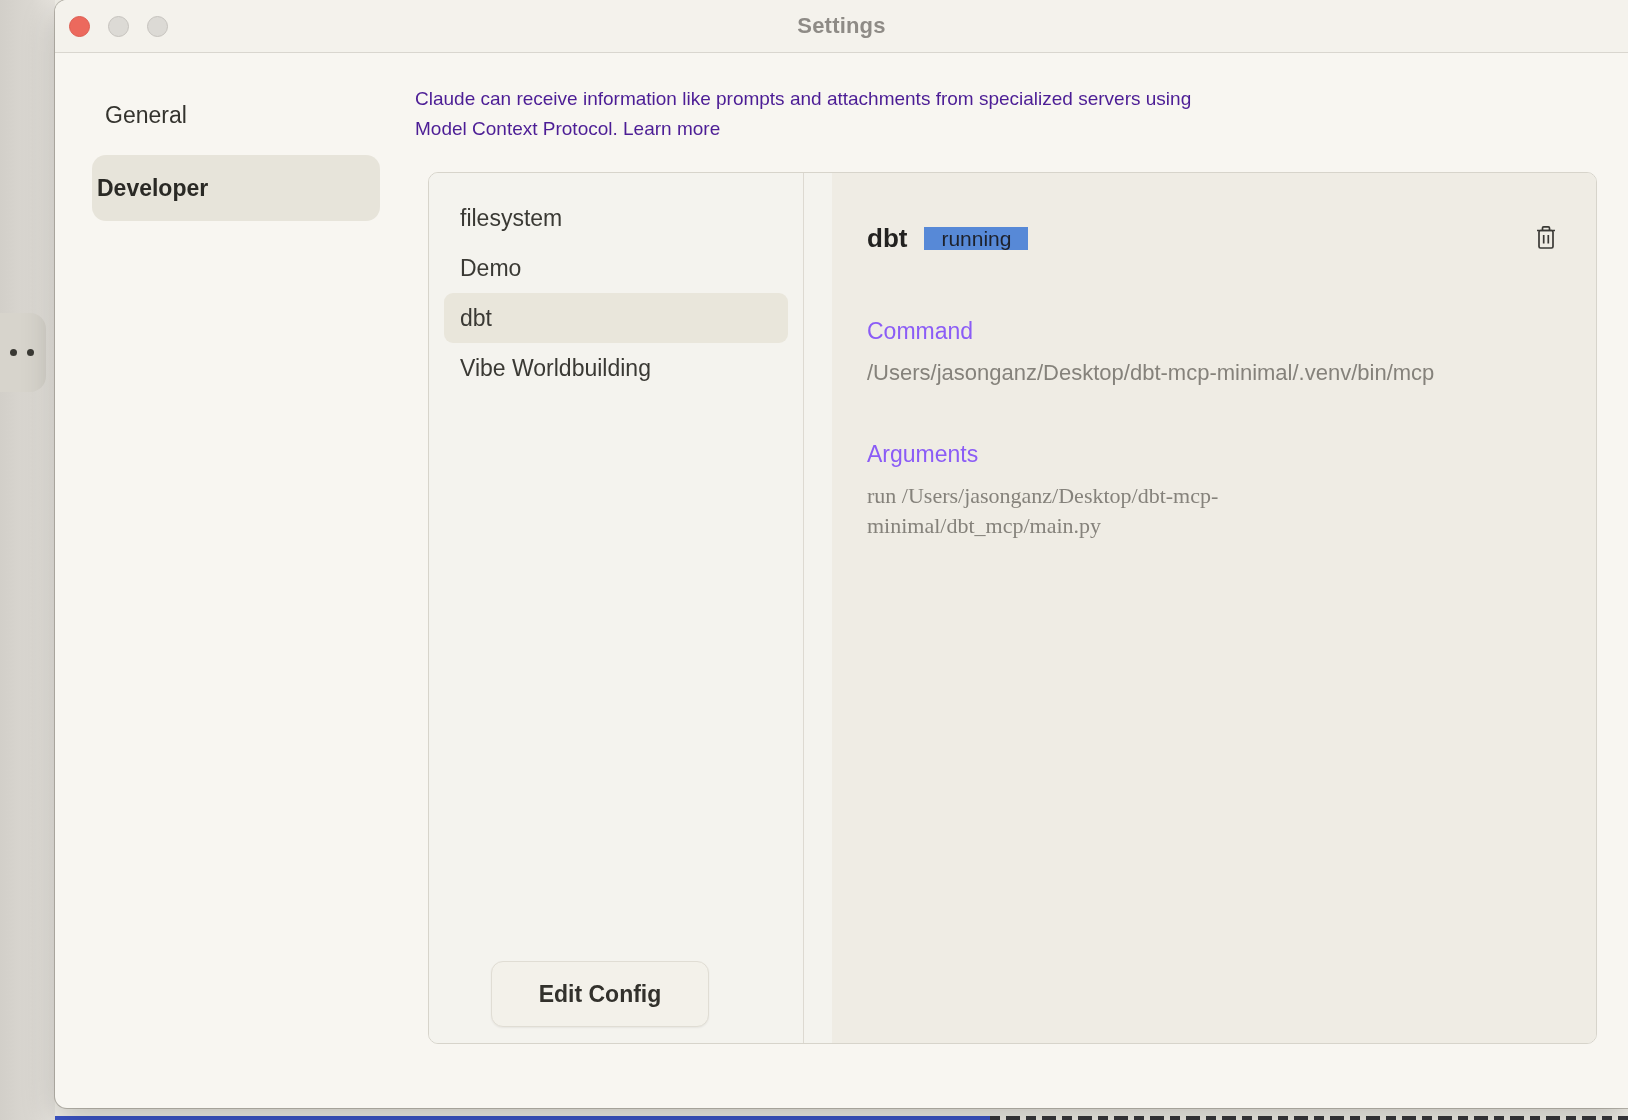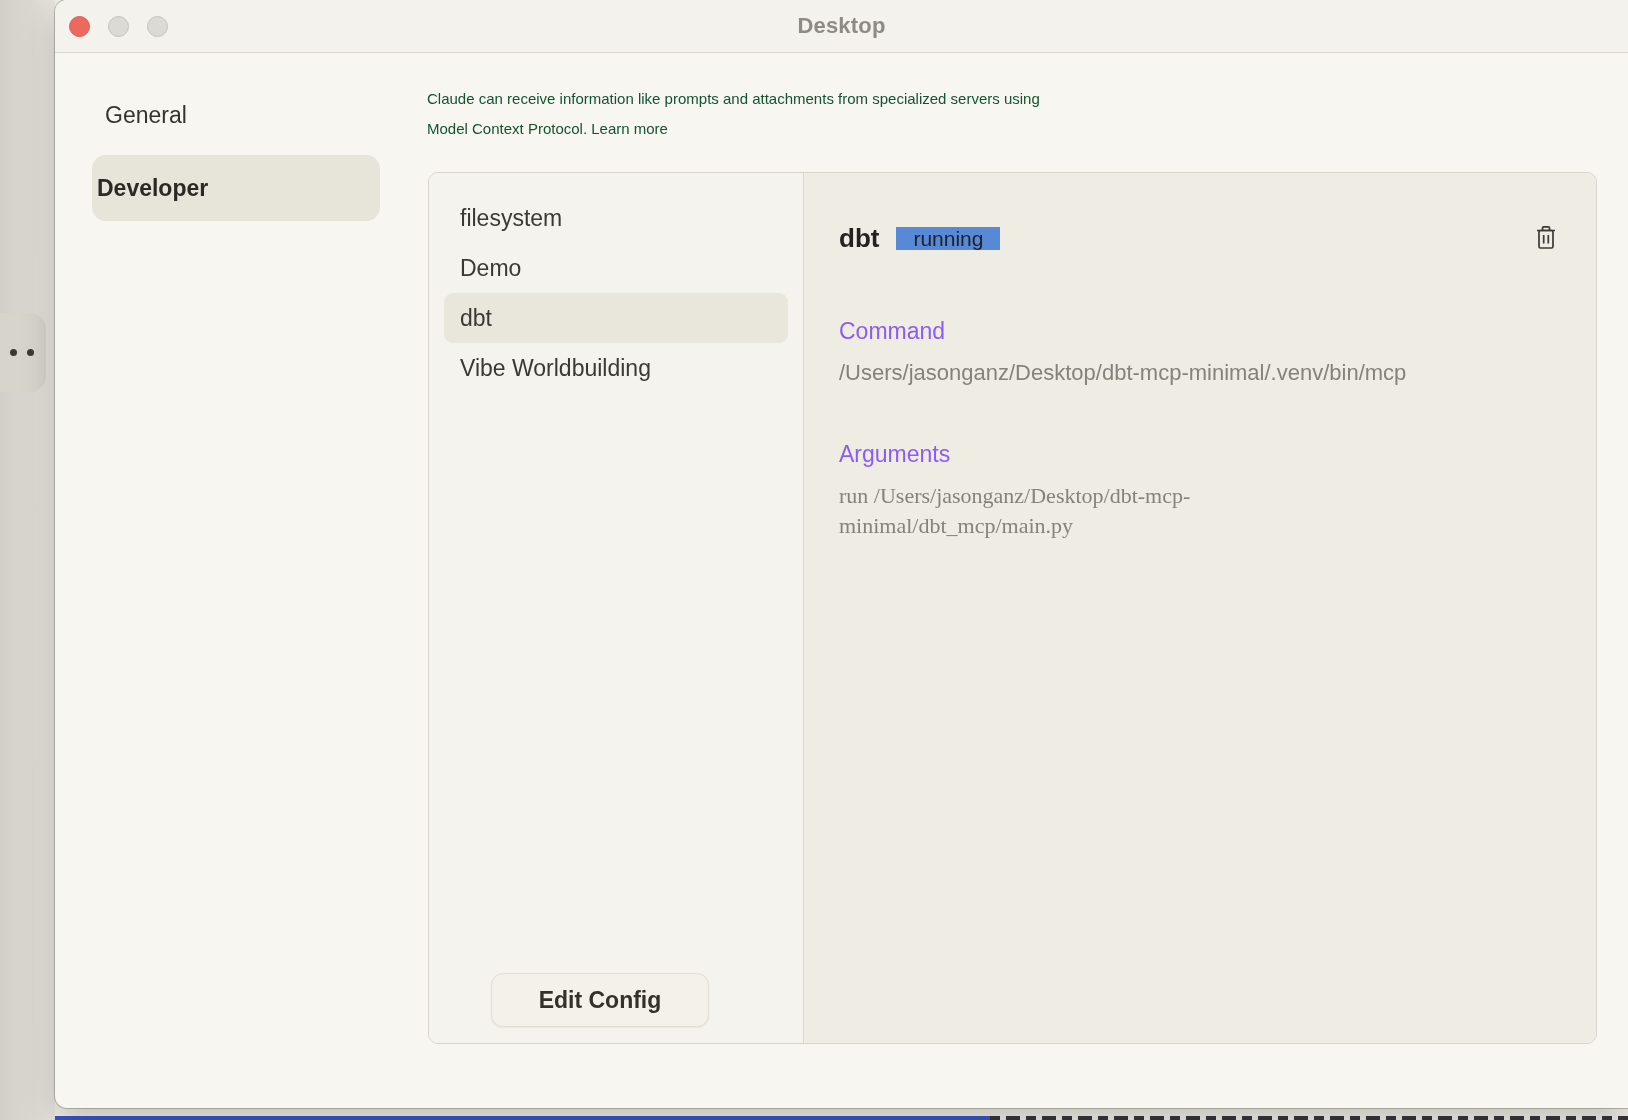--- a/index.html
+++ b/index.html
@@ -66,46 +66,47 @@
   .nav-item.general { position: absolute; left: 50px; top: 48px; }
   .nav-item.developer {
     position: absolute; left: 37px; top: 101px; width: 288px; height: 66px;
     background: #e7e4da; border-radius: 14px;
     display: flex; align-items: center; padding-left: 5px;
     font-weight: 700; color: #2a2925;
   }
 
   
   .desc {
-    position: absolute; left: 372px; top: 84px; width: 1120px;
-    font-size: 15px; line-height: 30px; color: #14532d;
+    position: absolute; left: 360px; top: 84px; width: 1120px;
+    font-size: 19px; line-height: 30px; color: #4c1d95;
   }
   .desc .line { display: block; }
   .learn-more { cursor: pointer; }
 
   .panel {
     position: absolute; left: 373px; top: 172px; width: 1169px; height: 872px;
     border: 1px solid #d7d4cb; border-radius: 10px;
     display: flex; overflow: hidden;
     background: #f4f3ee;
+    gap: 28px;
   }
   .server-col {
     position: relative; width: 375px; height: 100%;
     background: #f4f3ee; border-right: 1px solid #ddd9d1;
     padding-top: 20px;
   }
   .server-item {
     height: 50px; margin: 0 15px; padding-left: 16px;
     display: flex; align-items: center;
     font-size: 23px; color: #3a3934; border-radius: 9px;
   }
   .server-item.selected { background: #e9e6db; }
 
   .edit-config-btn {
-    position: absolute; left: 62px; bottom: 16px; width: 218px; height: 54px;
+    position: absolute; left: 62px; bottom: 16px; width: 218px; height: 66px;
     background: #f3f1ea; border: 1px solid #e0ddd4; border-radius: 12px;
     box-shadow: 0 1px 2px rgba(0,0,0,.06);
     font-family: inherit; font-size: 23px; font-weight: 700; color: #32312c;
     display: flex; align-items: center; justify-content: center; cursor: pointer; text-align: center;
   }
 
   .detail-col {
     position: relative; flex: 1; height: 100%;
     background: #efece4; padding: 50px 38px 0 35px;
   }
@@ -144,21 +145,21 @@
   </div>
 
   <div class="window">
 
     <div class="titlebar">
       <div class="lights">
         <span class="light close"></span>
         <span class="light gray"></span>
         <span class="light gray"></span>
       </div>
-      <div class="window-title">Desktop</div>
+      <div class="window-title">Settings</div>
     </div>
 
     <nav class="settings-nav">
       <div class="nav-item general">General</div>
       <div class="nav-item developer">Developer</div>
     </nav>
 
     <p class="desc">
       <span class="line">Claude can receive information like prompts and attachments from specialized servers using</span>
       <span class="line"><span>Model Context Protocol. </span><span class="learn-more">Learn more</span></span>

